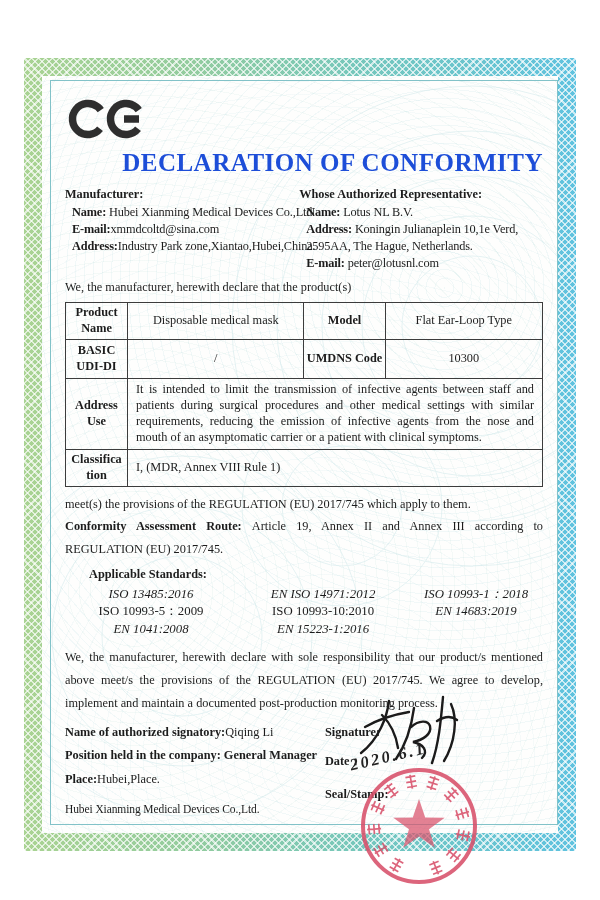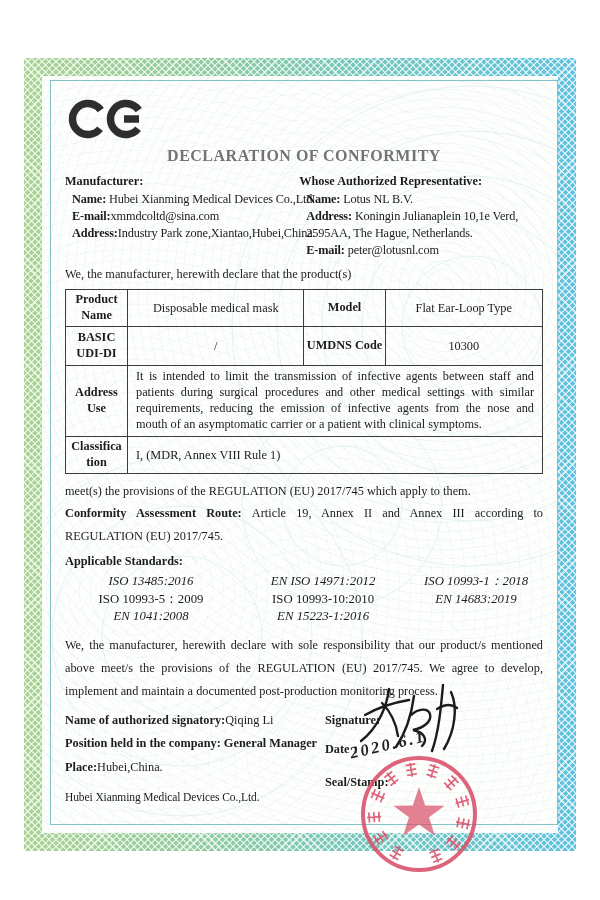--- a/index.html
+++ b/index.html
@@ -13,39 +13,39 @@
       linear-gradient(90deg,#a9d392 0%,#93cc9e 30%,#74c7bd 62%,#5fc2df 100%);}
   .paper{position:absolute;left:42px;top:76px;width:516px;height:757px;background:#fefefd;
     background-image:
       repeating-radial-gradient(circle at 78% 28%, rgba(130,195,205,0.10) 0 1px, transparent 1px 9px),
       repeating-radial-gradient(circle at 18% 68%, rgba(130,195,180,0.08) 0 1px, transparent 1px 11px),
       repeating-radial-gradient(circle at 55% 90%, rgba(130,195,205,0.07) 0 1px, transparent 1px 13px);}
   .waves{position:absolute;left:0;top:0;width:516px;height:757px;}
   .frame{position:absolute;left:50px;top:80px;width:506px;height:743px;border:1px solid #82c2c8;}
   .content{position:absolute;left:0;top:0;right:0;bottom:0;padding:8px 14px 0;font-size:12.3px;line-height:1.4;}
   .ce{display:block;margin:6px 0 0 2px;}
-  .title{text-align:center;font-size:16px;font-weight:bold;letter-spacing:.5px;margin:2px 0 4px;color:#737373;}
+  .title{text-align:right;font-size:25px;font-weight:bold;letter-spacing:.5px;margin:2px 0 4px;color:#1d4ed8;}
   .cols{display:flex;margin-top:2px;}
   .col-l{width:49%;}
   .col-r{width:51%;}
   .h{font-weight:bold;line-height:20px;}
   .line{line-height:17px;letter-spacing:-0.15px;padding-left:7px;}
   .nowrap{white-space:nowrap;}
   .declare{margin-top:6px;line-height:18px;}
   table.ptable{width:100%;border-collapse:collapse;margin-top:6px;font-size:12.3px;}
   .ptable td{border:1px solid #3c3c3c;vertical-align:middle;}
   .ptable .lbl{font-weight:bold;text-align:center;padding:2px 2px;line-height:1.3;}
   .ptable .val{text-align:center;padding:2px 4px;font-family:Liberation Serif, serif;}
   .ptable .use{text-align:justify;padding:3px 8px;line-height:1.3;}
   .ptable .cls{text-align:left;padding:3px 8px;}
   .r1 td{height:30px;} .r2 td{height:34px;} .r4 td{height:28px;}
   .brk{word-break:break-word;}
   .meets{margin-top:8px;line-height:18px;}
   .route{margin-top:2px;line-height:23px;text-align:justify;}
-  .stdhead{margin-top:4px;line-height:18px;font-weight:bold;}
+  .stdhead{margin-top:4px;line-height:18px;font-weight:bold;margin-left:24px;}
   .stds{display:grid;grid-template-columns:36% 36% 28%;margin-top:3px;font-size:12.8px;line-height:17.5px;text-align:center;}
   .it{font-style:italic;}
   .decl{margin-top:8px;text-align:justify;line-height:23px;}
   .sigblock{display:flex;margin-top:8px;position:relative;}
   .sig-l{width:54%;}
   .sig-r{width:46%;position:relative;padding-left:4px;}
   .sl{line-height:18px;margin-bottom:6px;}
   .pos{line-height:17px;margin-bottom:6px;font-weight:bold;}
   .company-footer{margin-top:13px;font-size:11.5px;letter-spacing:-0.1px;}
   .sigrow{font-weight:bold;line-height:18px;}
@@ -152,21 +152,21 @@
         <span class="it">EN 15223-1:2016</span>
         <span></span>
       </div>
 
       <div class="decl">We, the manufacturer, herewith declare with sole responsibility that our product/s mentioned above meet/s the provisions of the REGULATION (EU) 2017/745. We agree to develop, implement and maintain a documented post-production monitoring process.</div>
 
       <div class="sigblock">
         <div class="sig-l">
           <div class="sl"><b>Name of authorized signatory:</b><span>Qiqing Li</span></div>
           <div class="pos"><b>Position held in the company</b><span>: General Manager</span></div>
-          <div class="sl"><b>Place:</b><span>Hubei,China.</span></div>
+          <div class="sl"><b>Place:</b><span>Hubei,Place.</span></div>
           <div class="company-footer">Hubei Xianming Medical Devices Co.,Ltd.</div>
         </div>
         <div class="sig-r">
           <div class="sigrow row-sig">Signature:</div>
           <div class="sigrow row-date">Date：</div>
           <div class="sigrow">Seal/Stamp:</div>
 
           <svg class="signature-svg" width="120" height="86" viewBox="0 0 120 86">
             <g fill="none" stroke="#1b1b1b" stroke-width="2.4" stroke-linecap="round">
               <path d="M14,36 C28,28 46,23 58,21"></path>

